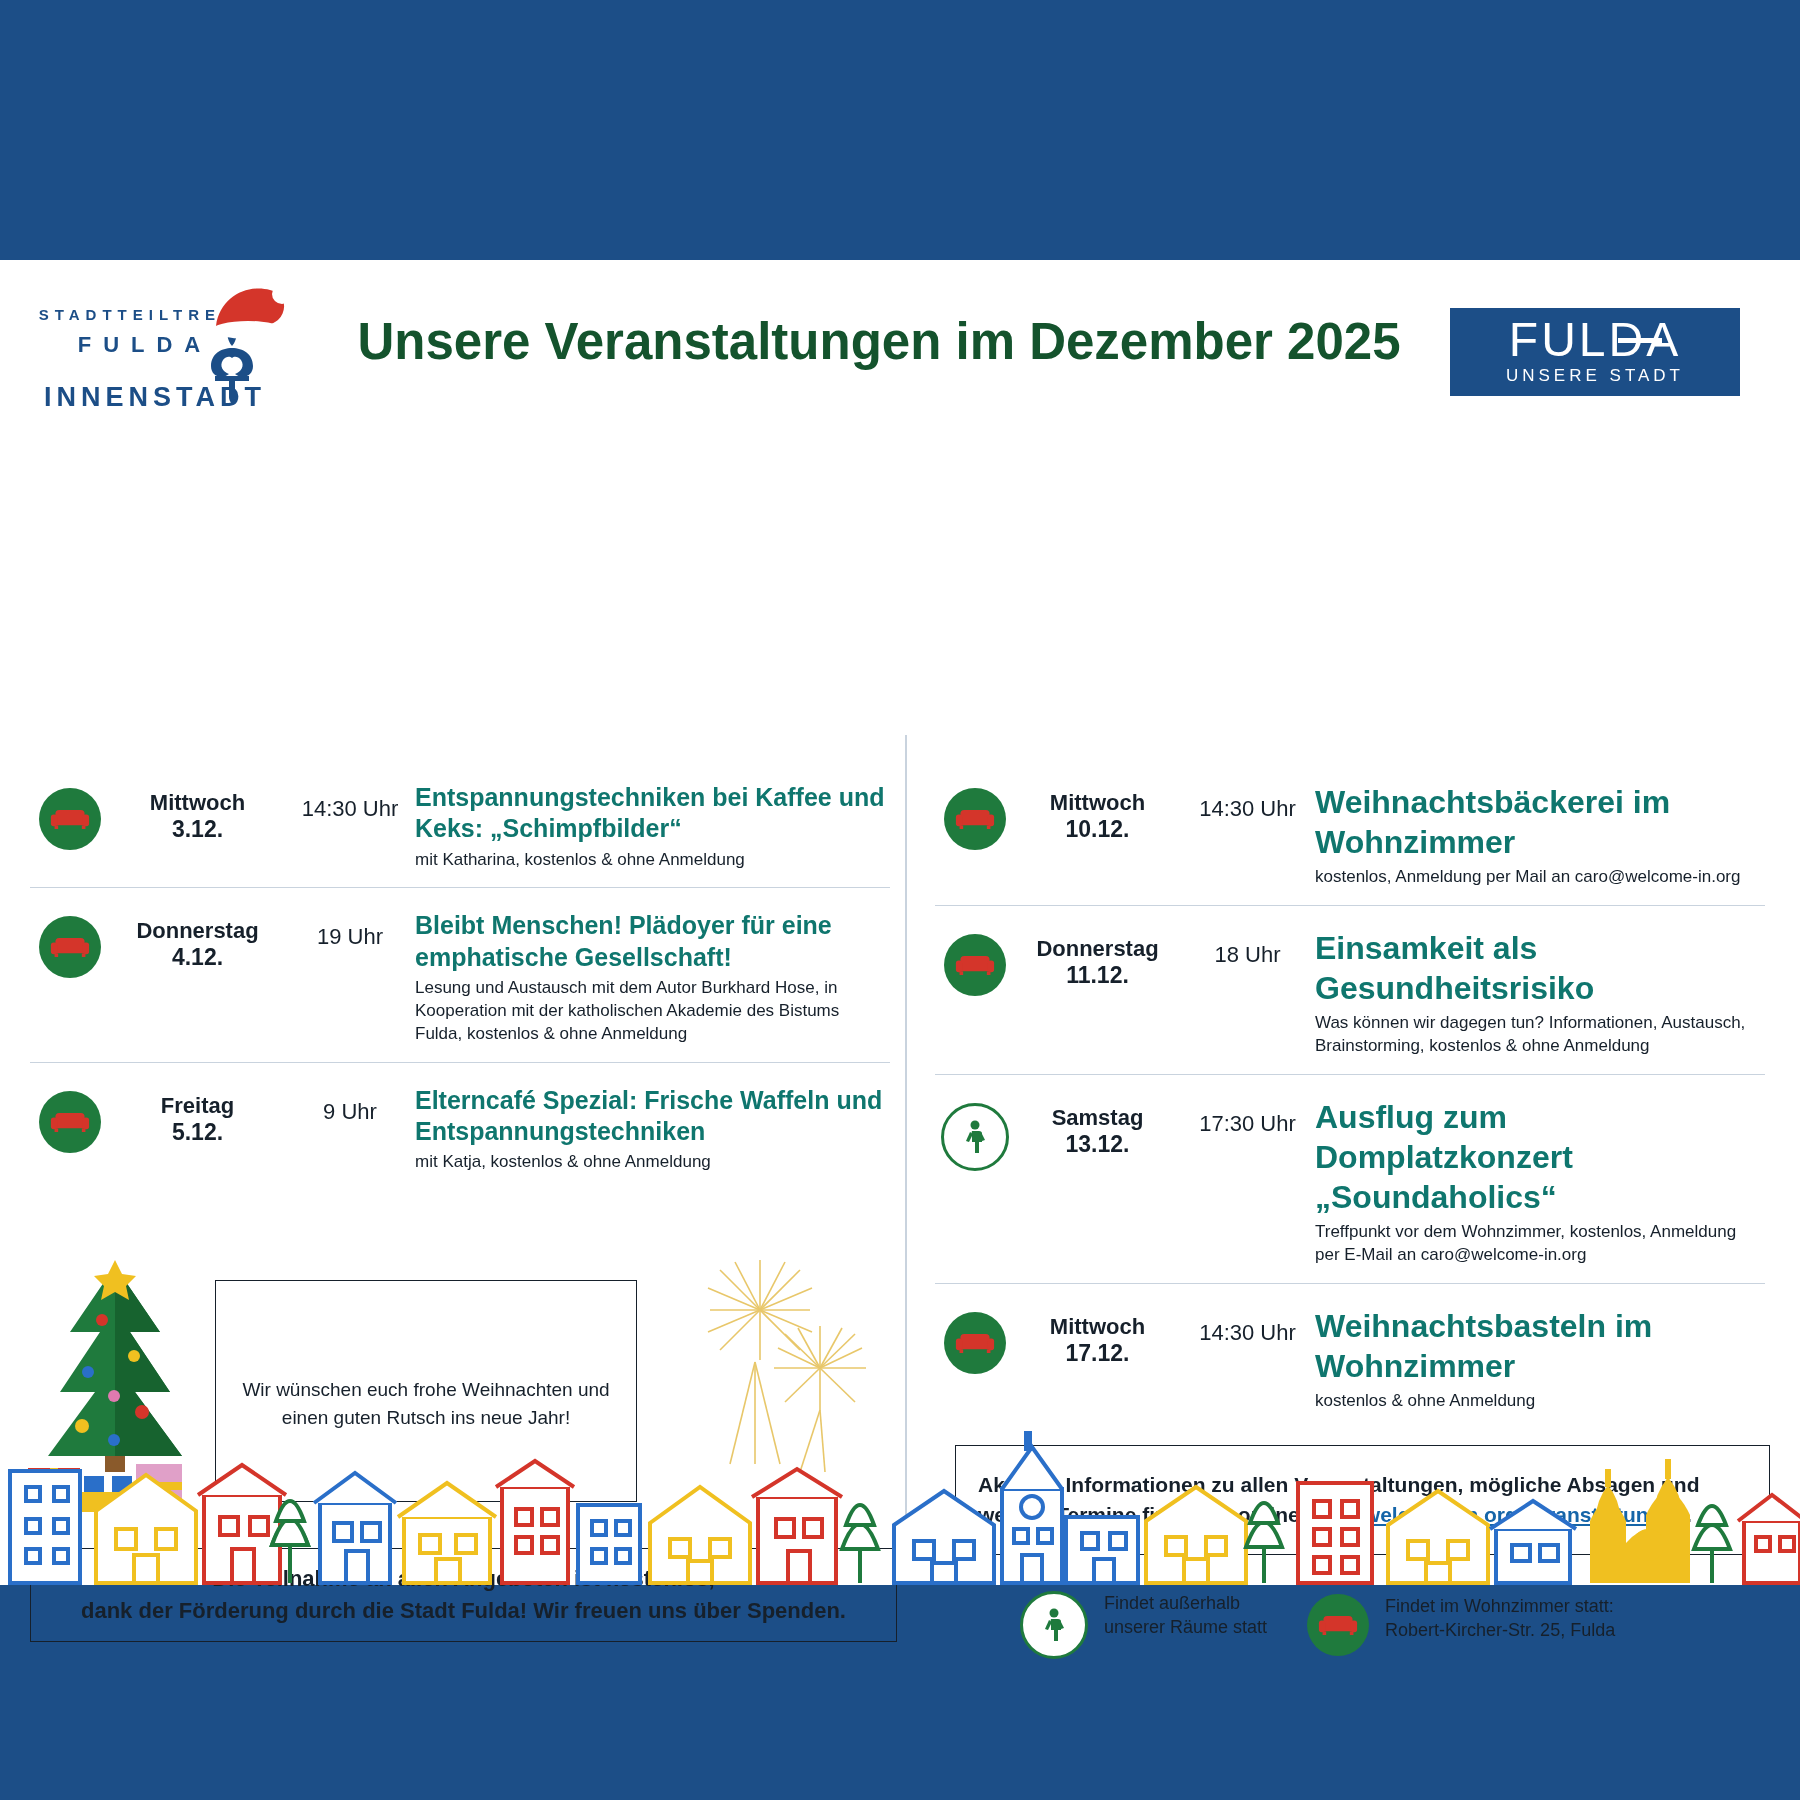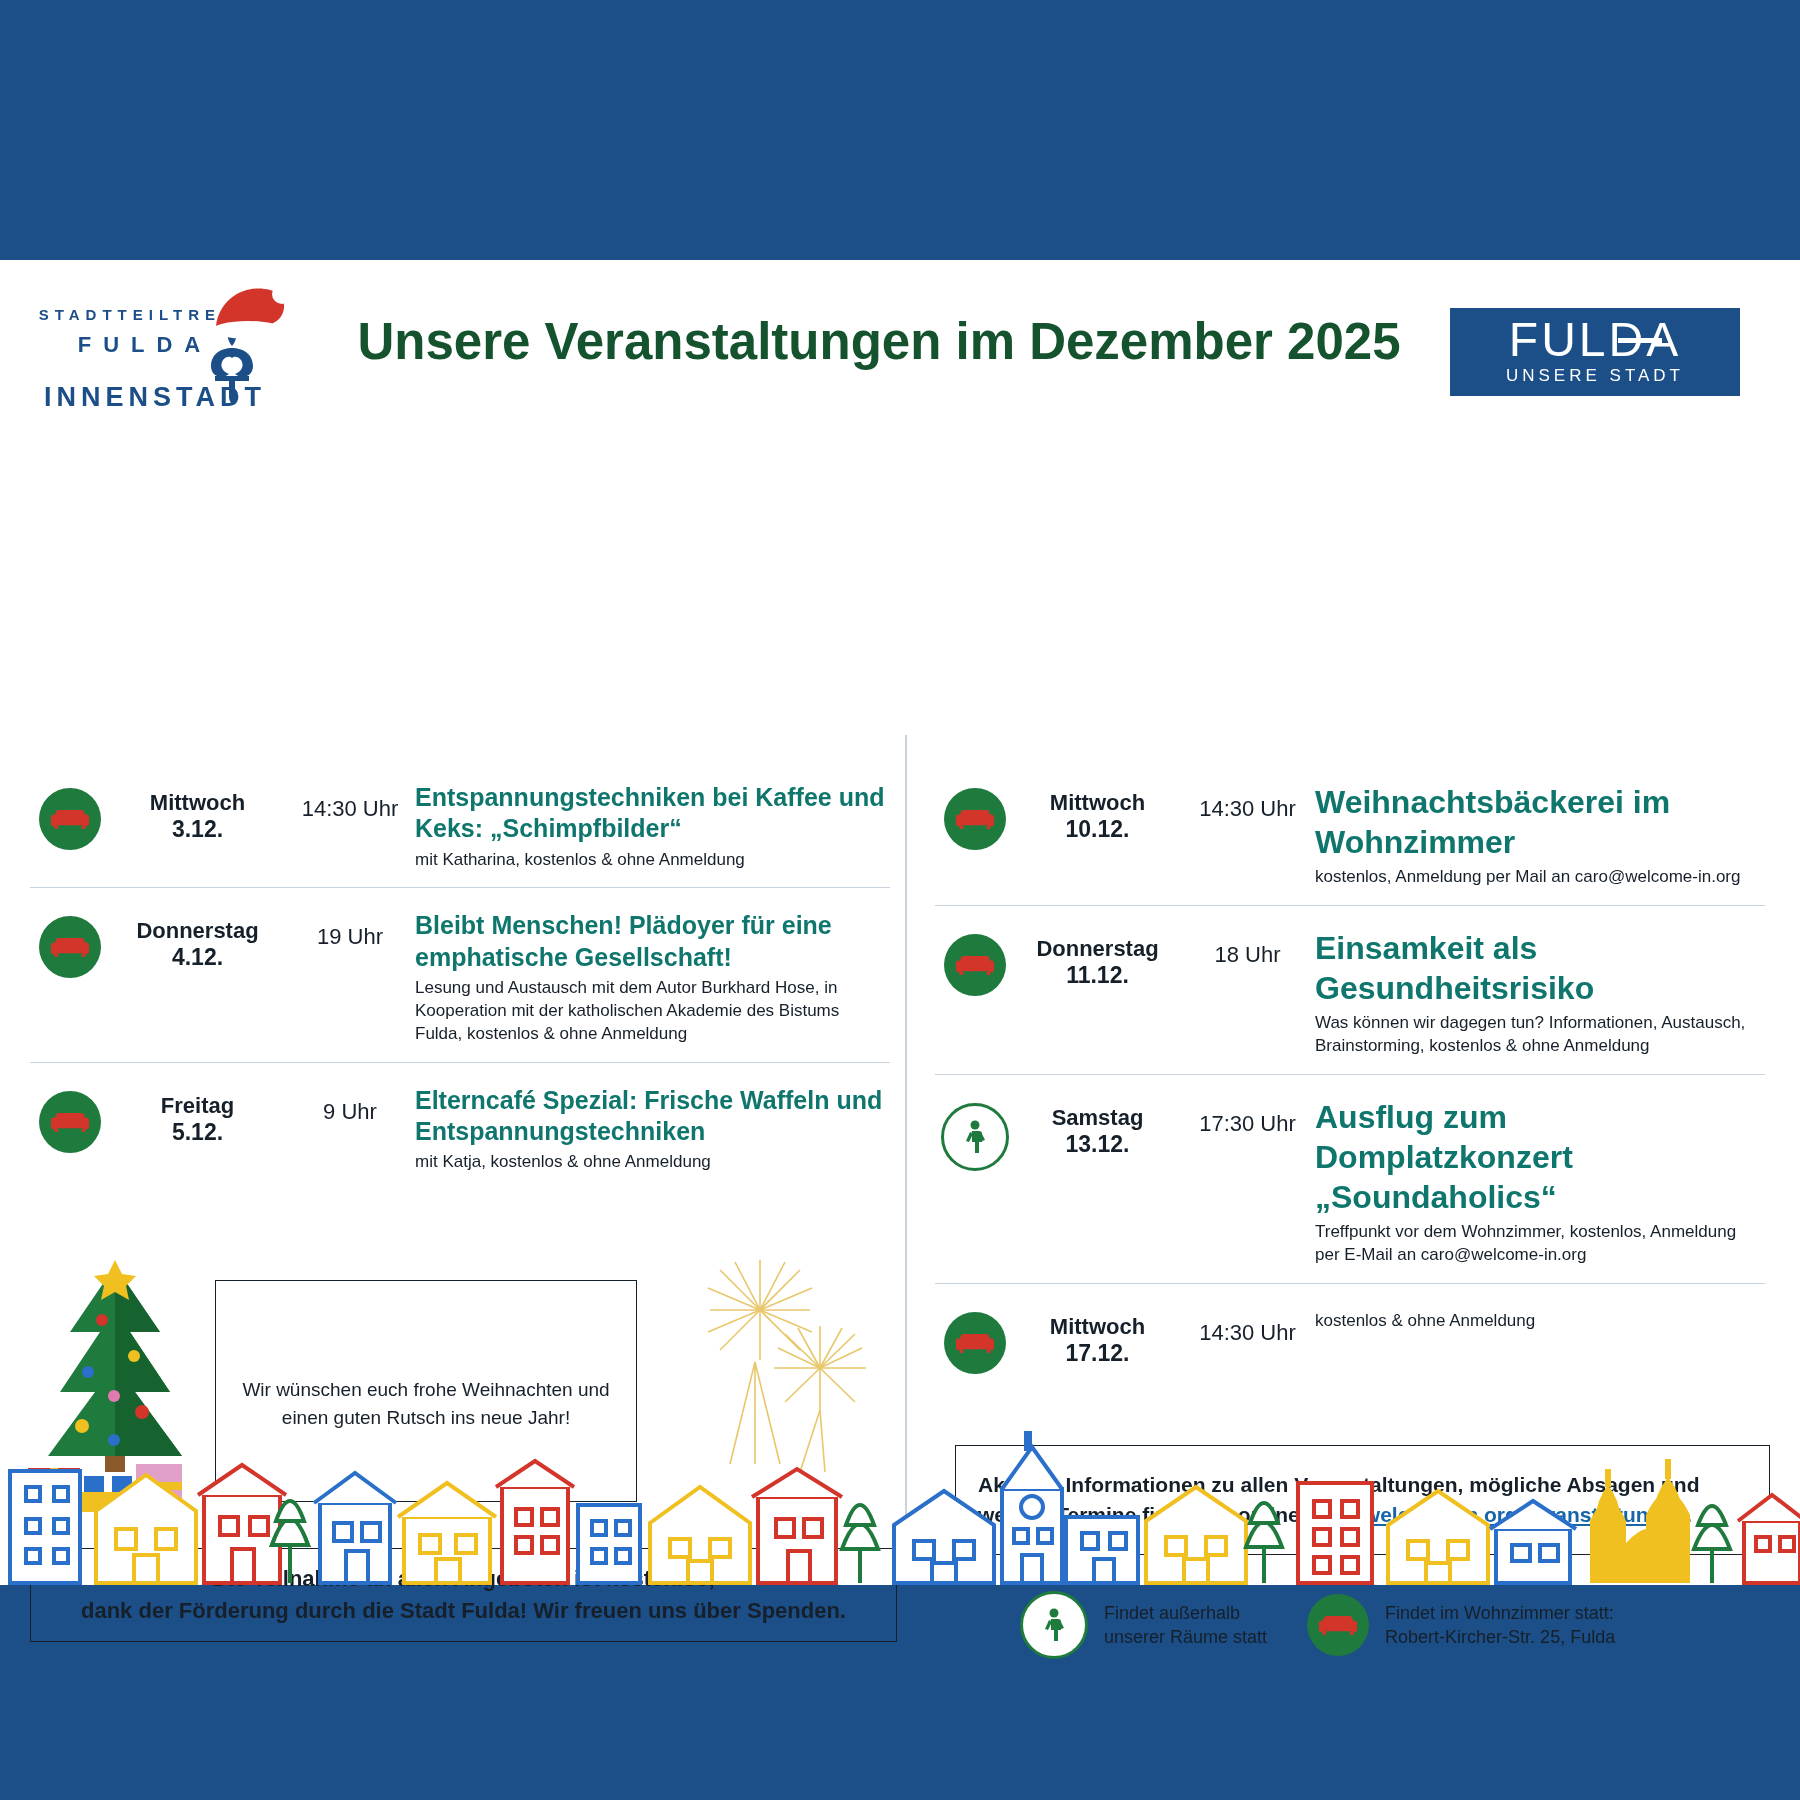--- a/index.html
+++ b/index.html
@@ -129,21 +129,21 @@
     display:flex;flex-direction:column;justify-content:center;
     padding:0 22px;box-sizing:border-box;
     font-size:21px;font-weight:bold;color:#16202b;line-height:1.45;
   }
   .note-right a{color:#1565a8;}
   
   .legend{
     position:absolute;left:1020px;top:1320px;width:760px;height:90px;
     display:flex;align-items:center;
   }
-  .legend .item{display:flex;align-items:center;margin-right:40px;}
+  .legend .item{display:flex;align-items:flex-start;margin-right:40px;}
   .legend .lbl{margin-left:16px;font-size:18px;color:#16202b;line-height:1.35;}
   
   .skyline{
     position:absolute;left:0;bottom:0;width:1800px;height:160px;overflow:hidden;
   }
 </style>
 </head>
 <body>
 
 <div class="poster">
@@ -342,20 +342,21 @@
             <rect x="35" y="20" width="4" height="4" fill="#d4352a"></rect>
           </svg>
         </div>
       </div>
       <div class="date">
         <div class="dw">Mittwoch</div>
         <div class="dd">17.12.</div>
       </div>
       <div class="time">14:30 Uhr</div>
       <div class="body">
+        <div class="etitle">Weihnachtsbasteln im Wohnzimmer</div>
         <div class="edesc">kostenlos &amp; ohne Anmeldung</div>
       </div>
     </div>
   </div>
 
   <div class="tree">
     <svg viewBox="0 0 210 260" width="210" height="260">
       <path d="M105 6 L150 72 L120 72 L160 132 L125 132 L172 196 L38 196 L85 132 L50 132 L90 72 L60 72 Z" fill="#1f7a3d"></path>
       <path d="M105 6 L150 72 L120 72 L160 132 L125 132 L172 196 L105 196 Z" fill="#17632f"></path>
       <circle cx="92" cy="60" r="6" fill="#d4352a"></circle>

